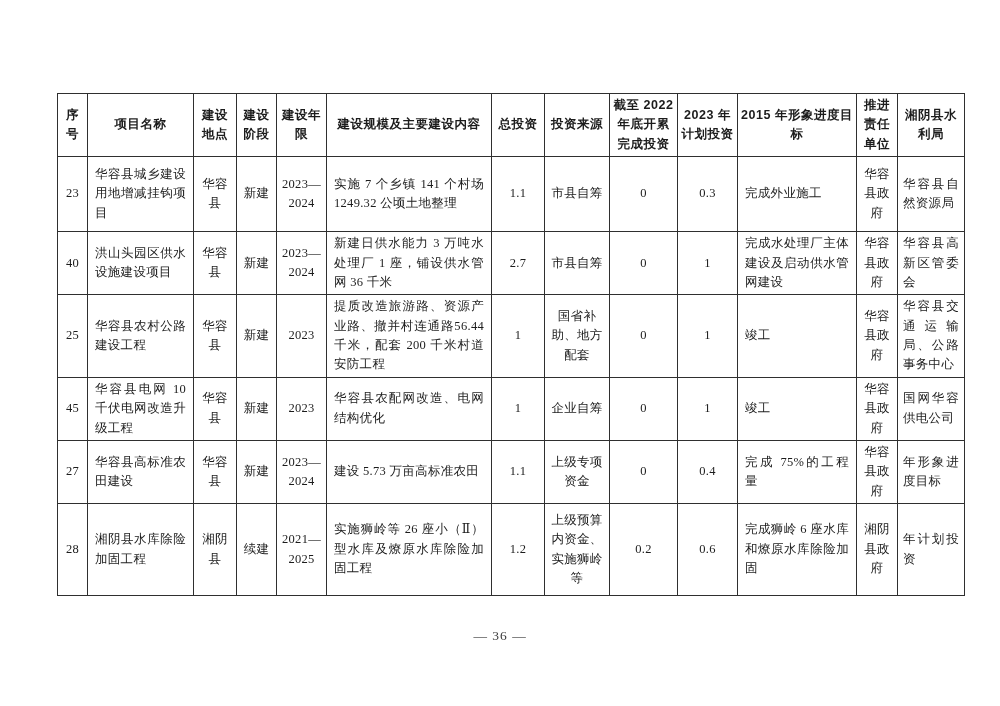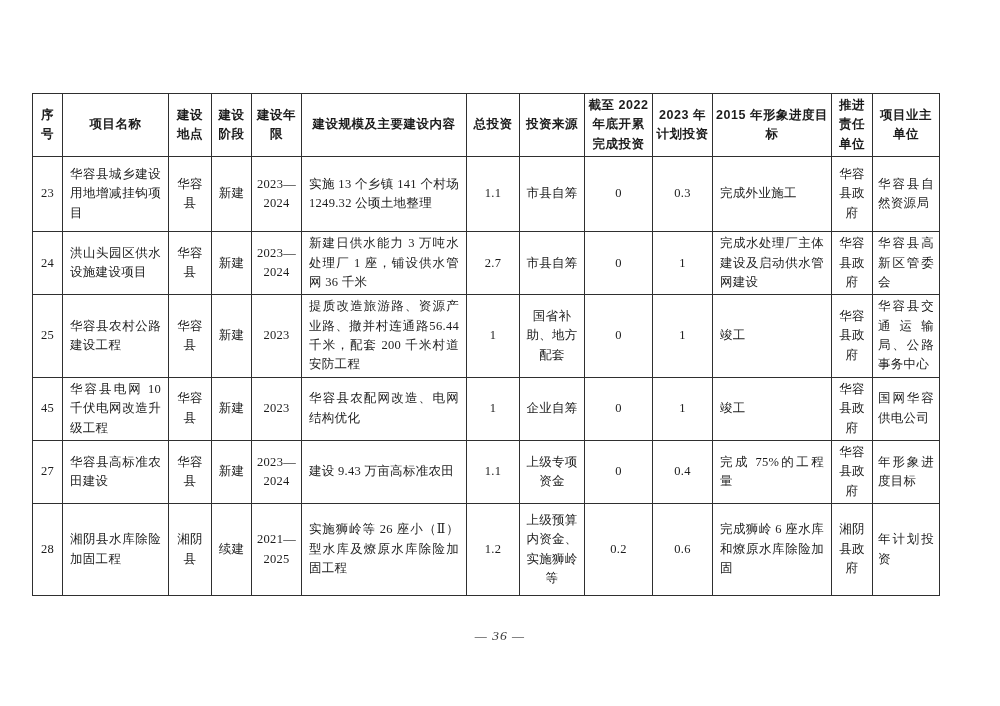--- a/index.html
+++ b/index.html
@@ -6,21 +6,21 @@
   html, body { background: #ffffff; }
   body {
     width: 1000px; height: 706px;
     position: relative;
     font-family: "Liberation Serif", "DejaVu Serif", serif;
     color: #1c1c1c;
     overflow: hidden;
   }
   .doc-table {
     position: absolute;
-    left: 32px; top: 93px;
+    left: 57px; top: 93px;
     width: 908px;
     border-collapse: collapse;
     table-layout: fixed;
     border: 1.6px solid #2f2f2f;
   }
   .doc-table th, .doc-table td {
     border: 1px solid #2f2f2f;
     font-size: 12.5px;
     line-height: 1.55;
     vertical-align: middle;
@@ -47,21 +47,20 @@
     padding: 2px 5px;
   }
   .page-number {
     position: absolute;
     left: 0; right: 0;
     top: 628px;
     text-align: center;
     font-size: 13.5px;
     color: #3a3a3a;
     letter-spacing: 1px;
-    font-style: italic;
   }
 </style>
 </head>
 <body>
 
 <table class="doc-table">
   <colgroup>
     <col style="width:30px">
       <col style="width:106px">
       <col style="width:43px">
@@ -83,41 +82,41 @@
       <th>建设地点</th>
       <th>建设阶段</th>
       <th>建设年限</th>
       <th>建设规模及主要建设内容</th>
       <th>总投资</th>
       <th>投资来源</th>
       <th>截至 2022 年底开累完成投资</th>
       <th>2023 年计划投资</th>
       <th>2015 年形象进度目标</th>
       <th>推进责任单位</th>
-      <th>项目业主单位</th>
+      <th>湘阴县水利局</th>
     </tr>
   </thead>
   <tbody>
     <tr style="height:75px">
       <td>23</td>
       <td class="al">华容县城乡建设用地增减挂钩项目</td>
       <td>华容县</td>
       <td>新建</td>
       <td>2023—2024</td>
-      <td class="al">实施 13 个乡镇 141 个村场 1249.32 公顷土地整理</td>
+      <td class="al">实施 7 个乡镇 141 个村场 1249.32 公顷土地整理</td>
       <td>1.1</td>
       <td>市县自筹</td>
       <td>0</td>
       <td>0.3</td>
       <td class="al">完成外业施工</td>
       <td>华容县政府</td>
       <td class="alc">华容县自然资源局</td>
     </tr>
     <tr style="height:63px">
-      <td>24</td>
+      <td>40</td>
       <td class="al">洪山头园区供水设施建设项目</td>
       <td>华容县</td>
       <td>新建</td>
       <td>2023—2024</td>
       <td class="al">新建日供水能力 3 万吨水处理厂 1 座，铺设供水管网 36 千米</td>
       <td>2.7</td>
       <td>市县自筹</td>
       <td>0</td>
       <td>1</td>
       <td class="al">完成水处理厂主体建设及启动供水管网建设</td>
@@ -153,21 +152,21 @@
       <td class="al">竣工</td>
       <td>华容县政府</td>
       <td class="alc">国网华容供电公司</td>
     </tr>
     <tr style="height:50px">
       <td>27</td>
       <td class="al">华容县高标准农田建设</td>
       <td>华容县</td>
       <td>新建</td>
       <td>2023—2024</td>
-      <td class="al">建设 9.43 万亩高标准农田</td>
+      <td class="al">建设 5.73 万亩高标准农田</td>
       <td>1.1</td>
       <td>上级专项资金</td>
       <td>0</td>
       <td>0.4</td>
       <td class="al">完成 75%的工程量</td>
       <td>华容县政府</td>
       <td class="alc">年形象进度目标</td>
     </tr>
     <tr style="height:92px">
       <td>28</td>

